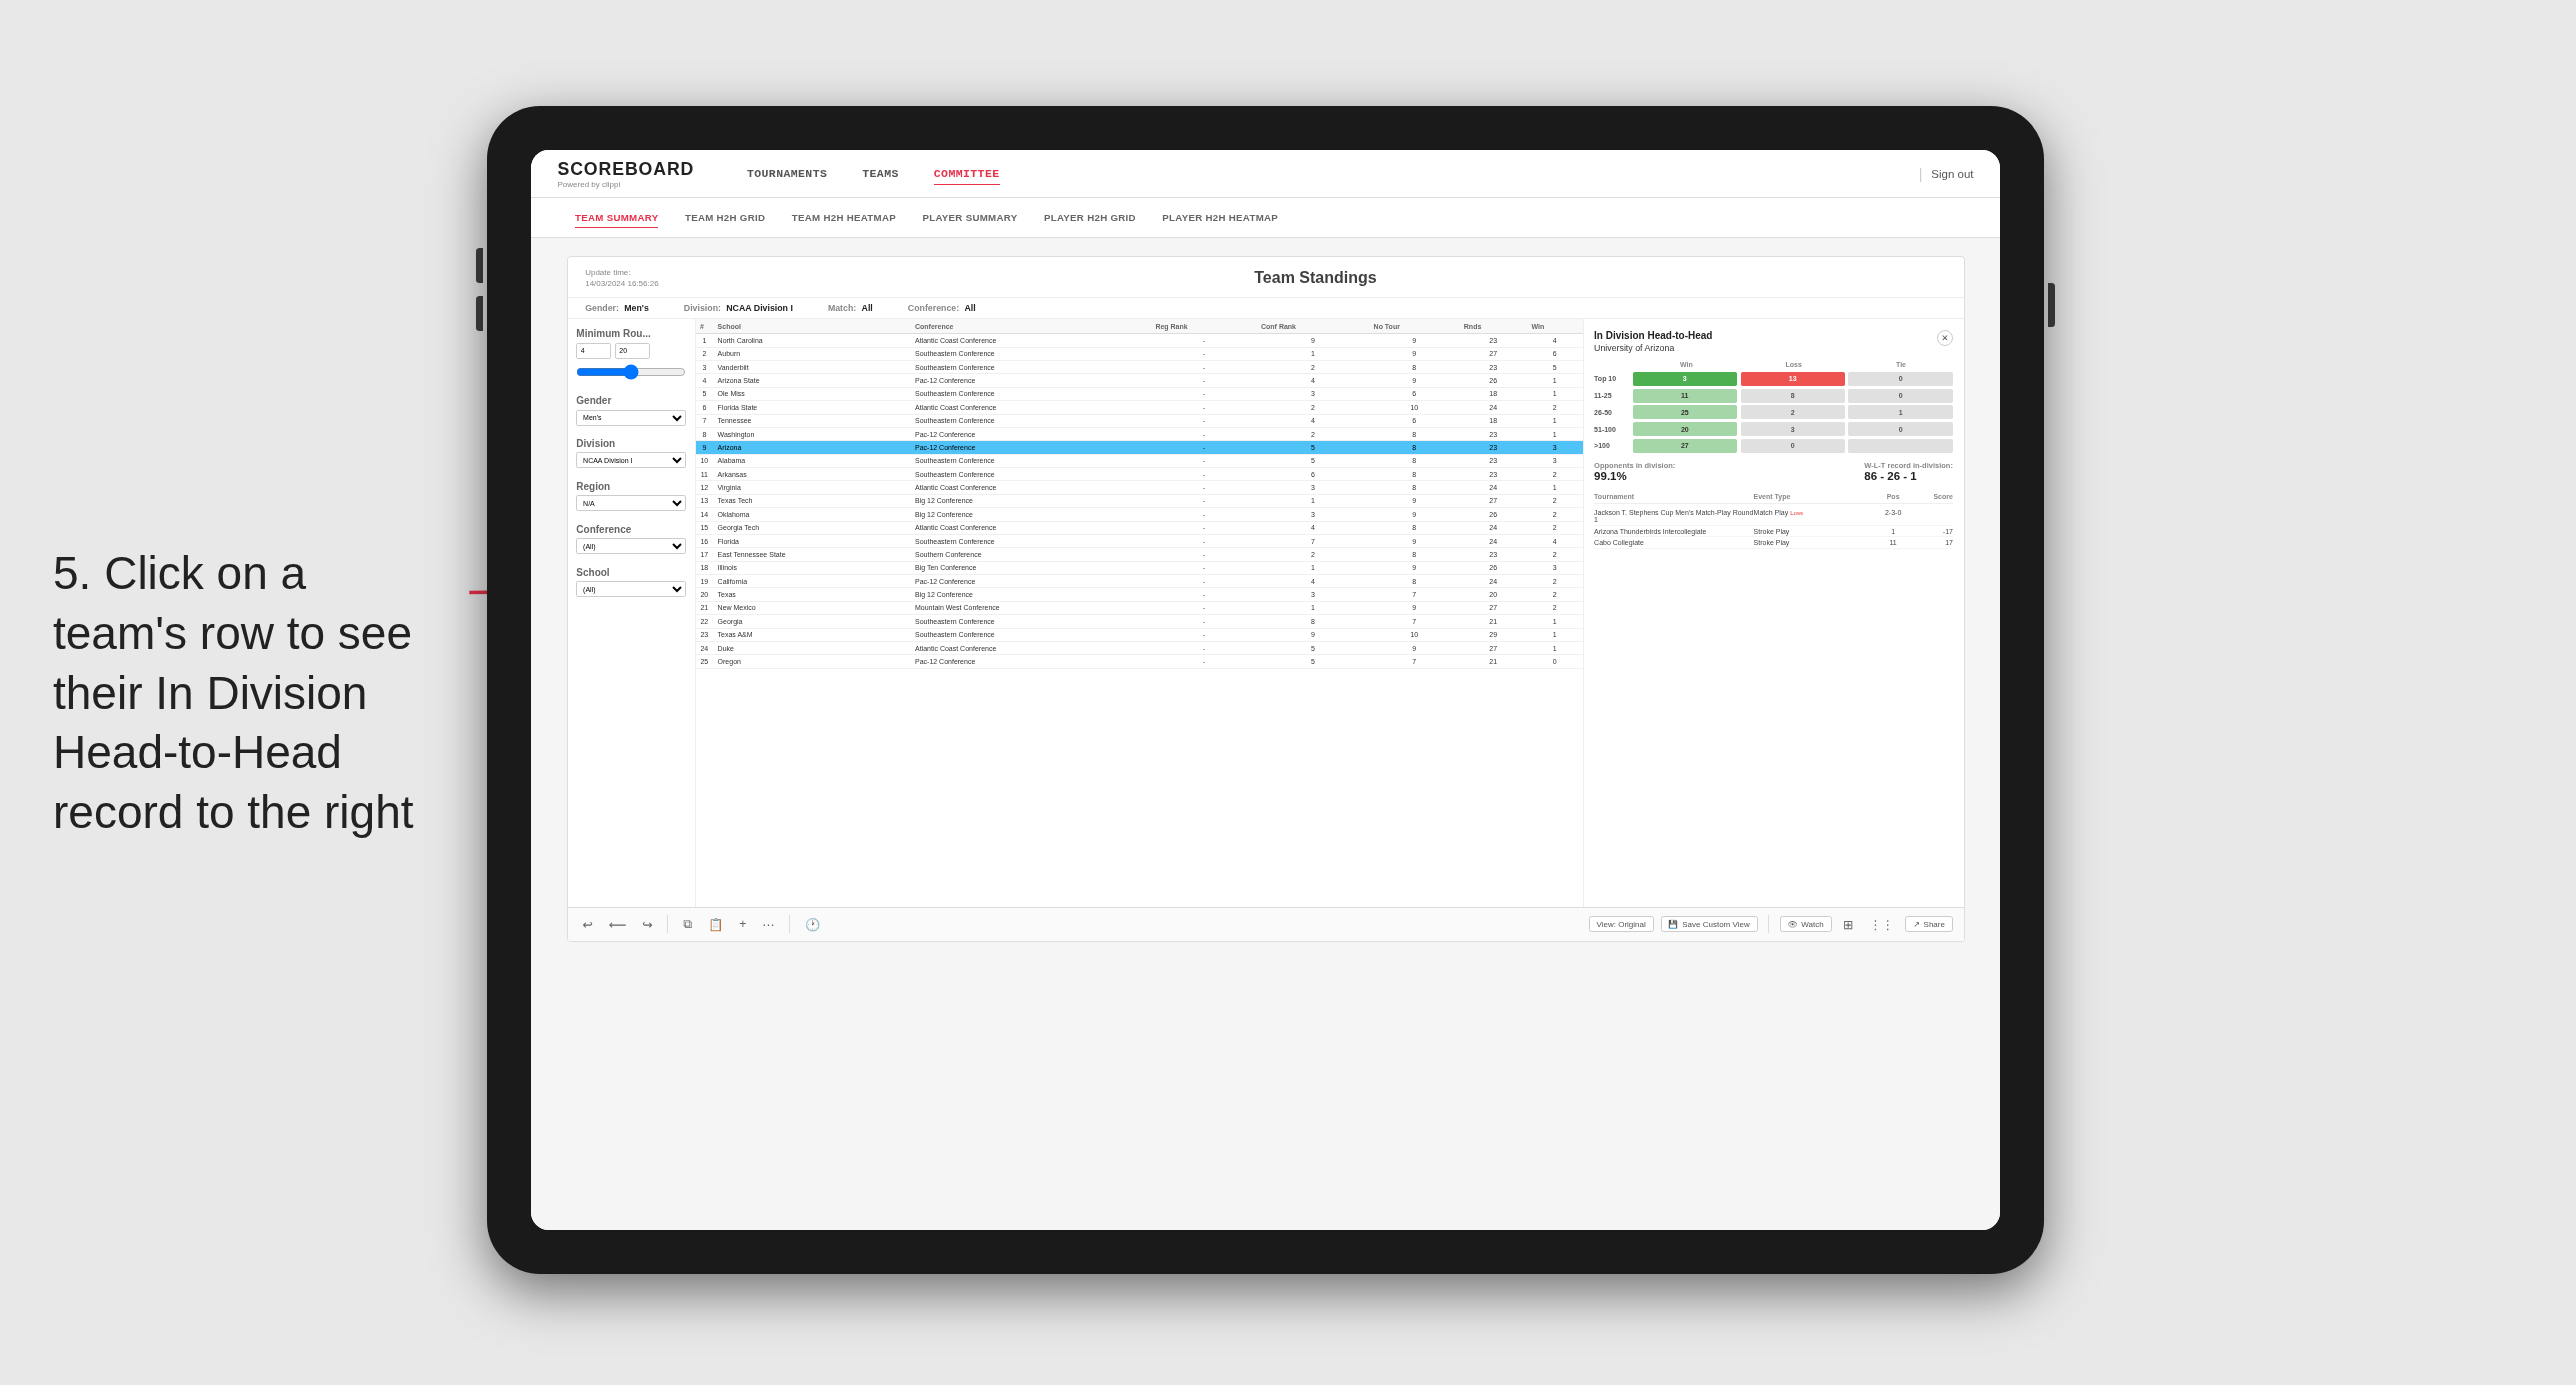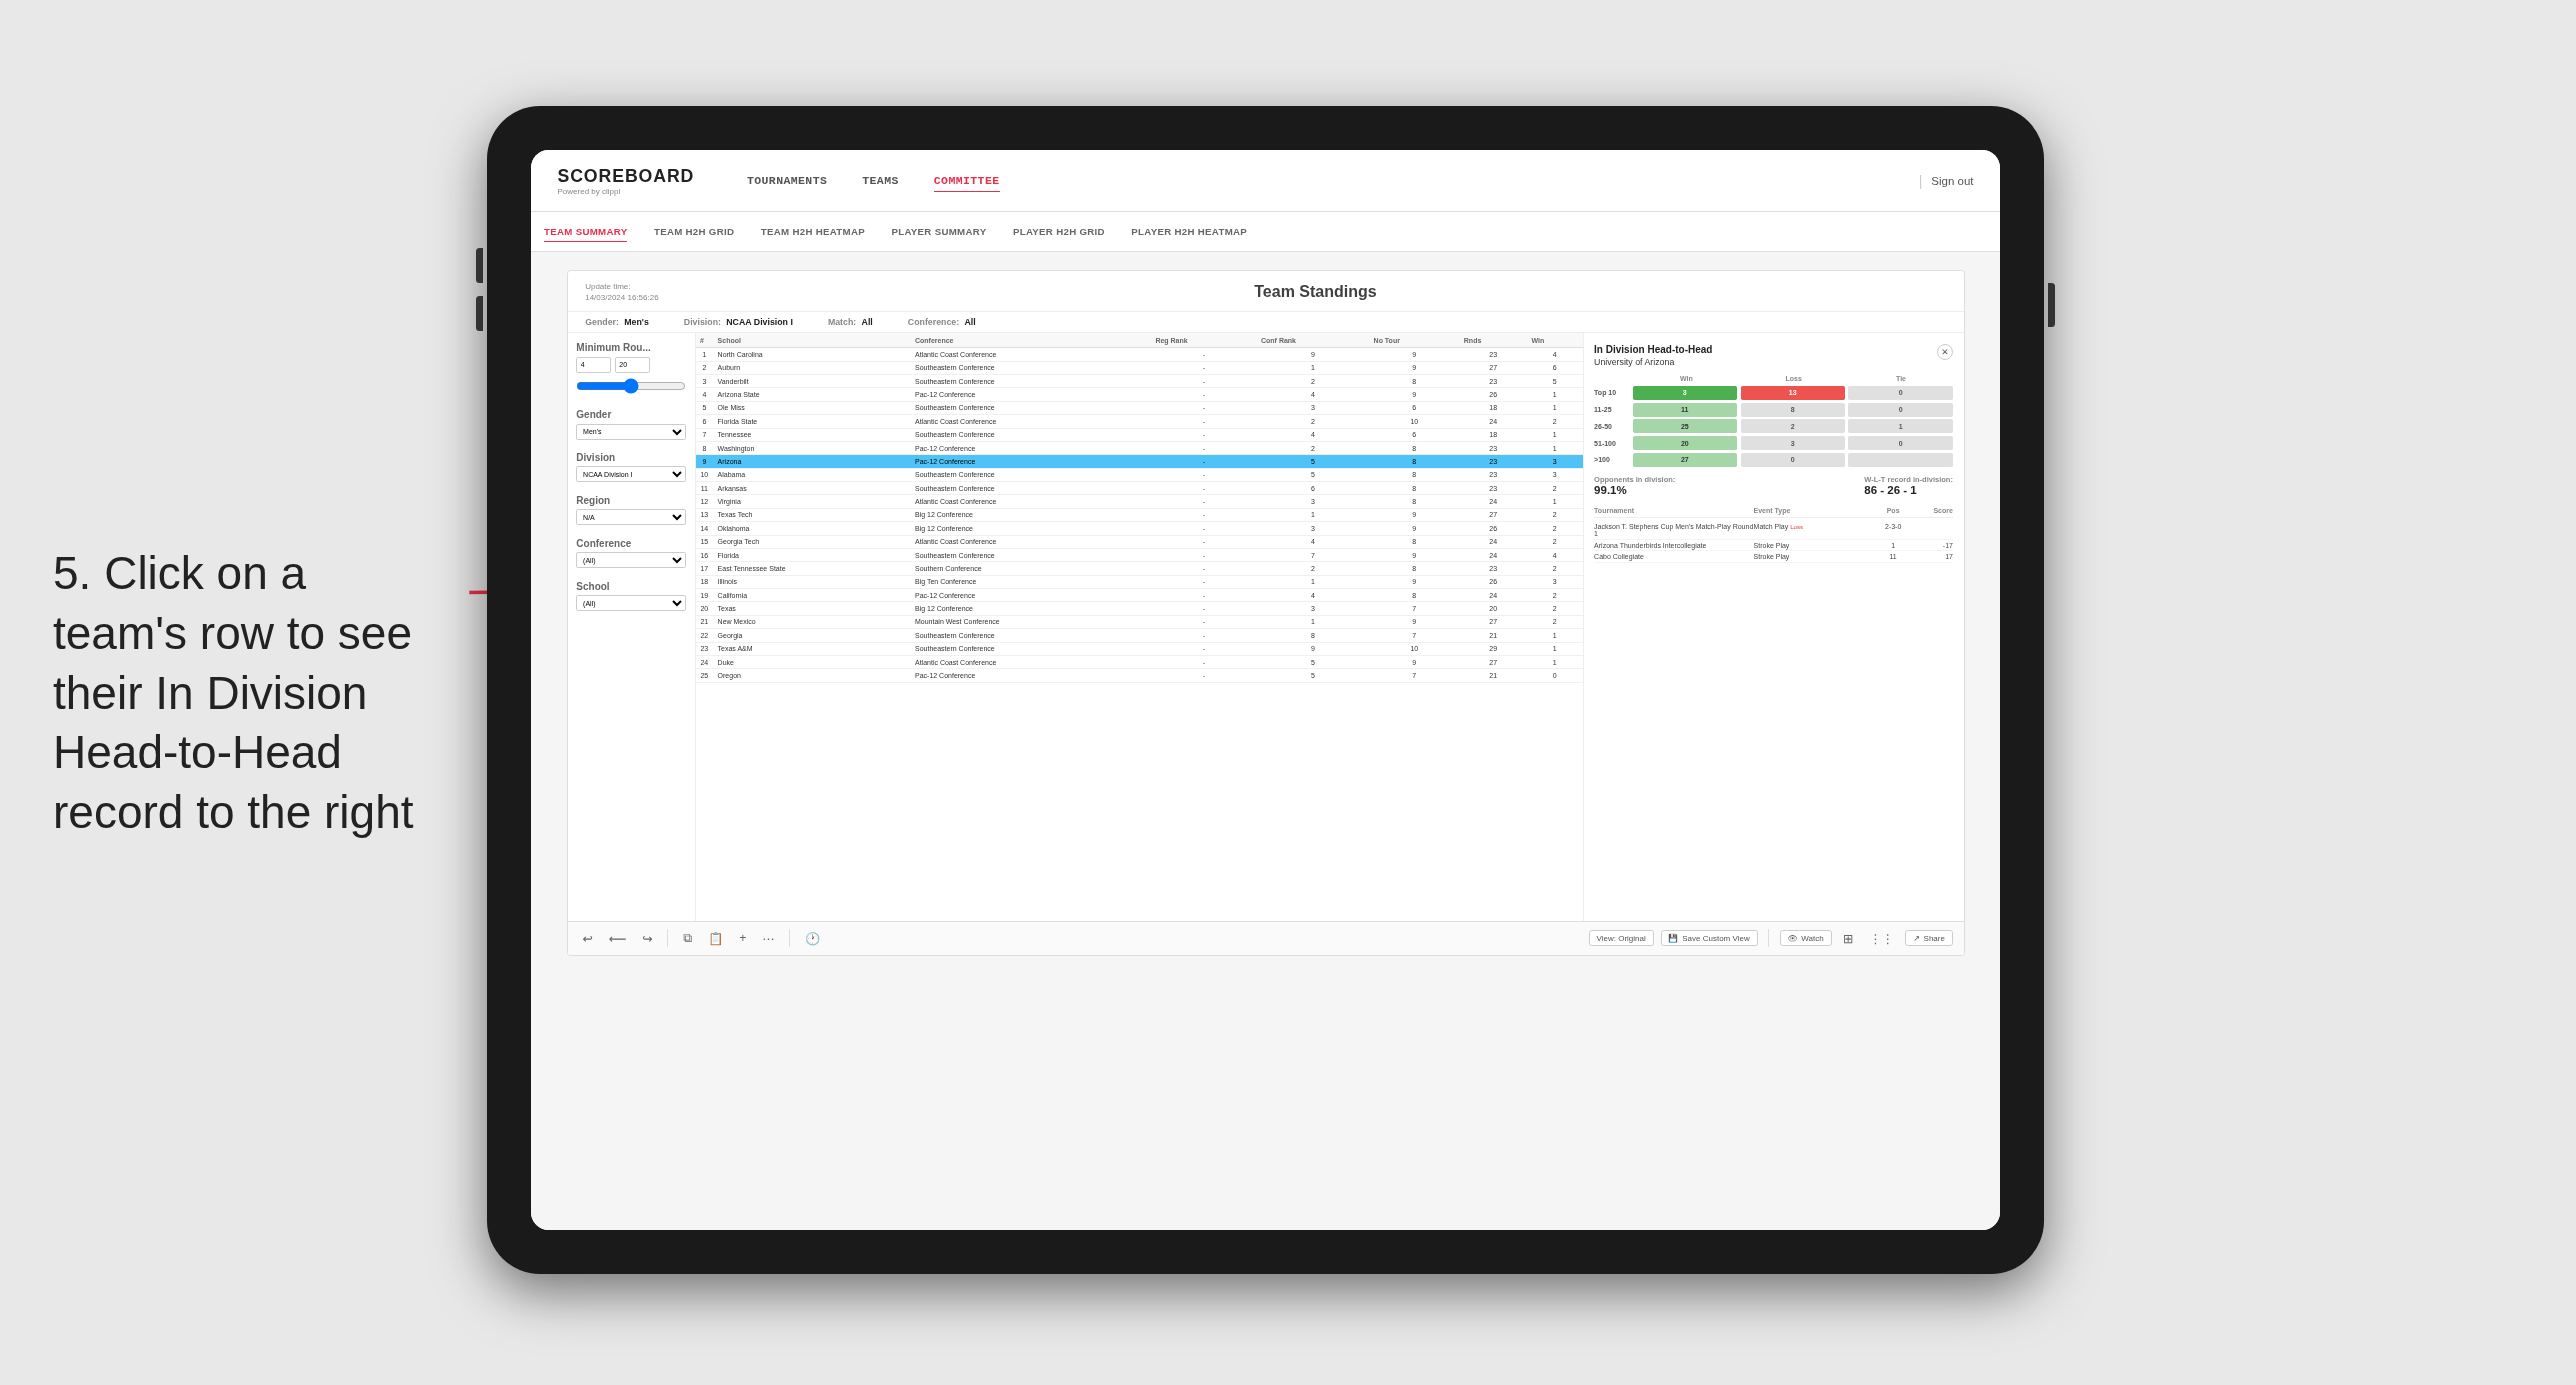--- a/index.html
+++ b/index.html
@@ -60,21 +60,21 @@
       overflow: hidden;
       display: flex;
       flex-direction: column;
     }
 
     
     .top-nav {
       background: #fff;
       border-bottom: 0.9px solid #ddd;
       padding: 0 26.5px;
-      height: 62px;
+      height: 48px;
       display: flex;
       align-items: center;
       gap: 35px;
     }
 
     .logo-area {
       display: flex;
       flex-direction: column;
       align-items: flex-start;
     }
@@ -117,21 +117,21 @@
       margin-left: auto;
       font-size: 11.5px;
       color: #555;
       cursor: pointer;
     }
 
     
     .sub-nav {
       background: #fff;
       border-bottom: 0.9px solid #ddd;
-      padding: 0 13px;
+      padding: 0 44px;
       height: 40px;
       display: flex;
       align-items: center;
       gap: 26.5px;
     }
 
     .sub-nav-link {
       font-size: 9.7px;
       color: #666;
       text-decoration: none;

